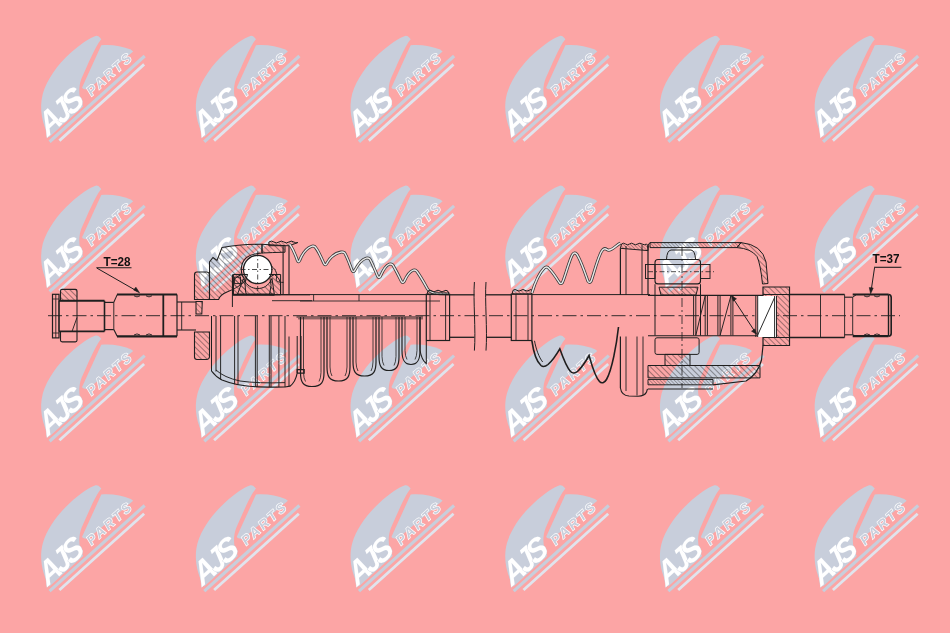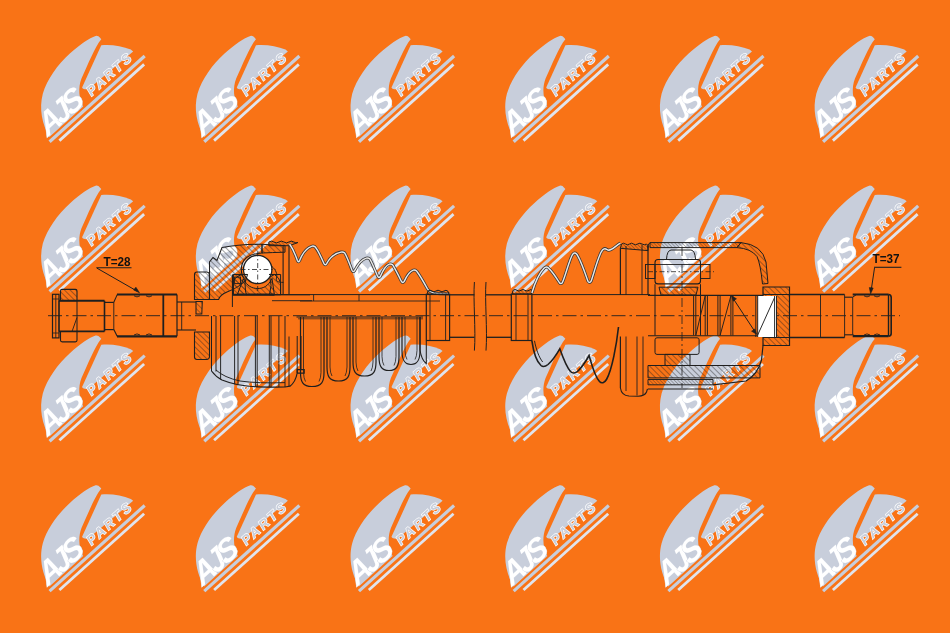--- a/index.html
+++ b/index.html
@@ -1,14 +1,14 @@
 <!DOCTYPE html>
 <html><head><meta charset="utf-8"><style>
 html,body{margin:0;padding:0;background:#ffffff;}
-#page{position:relative;width:950px;height:633px;background:#f97316;overflow:hidden;font-family:"Liberation Sans",sans-serif;}
+#page{position:relative;width:950px;height:633px;background:#fca5a5;overflow:hidden;font-family:"Liberation Sans",sans-serif;}
 </style></head>
 <body>
 <div id="page">
 <svg width="950" height="633" viewBox="0 0 950 633">
 <defs>
 
 <g id="ajs">
   <rect x="8" y="6" width="114" height="2.8" fill="#e0e4ed"></rect>
   <rect x="0" y="0" width="128" height="3.2" fill="#c8cedb"></rect>
   <path d="M 3,-2 C 6,-16 14,-30 27,-38.5 C 40,-46.5 58,-50.3 74,-50.3 C 88,-50.3 99,-48.8 105,-46.2 Q 107.3,-44.8 107,-41.8 L 107,-40 C 97,-38.5 80,-30 66,-24 C 57,-19.5 50.5,-10.5 48.5,-2 Z" fill="#c8cedb"></path>

